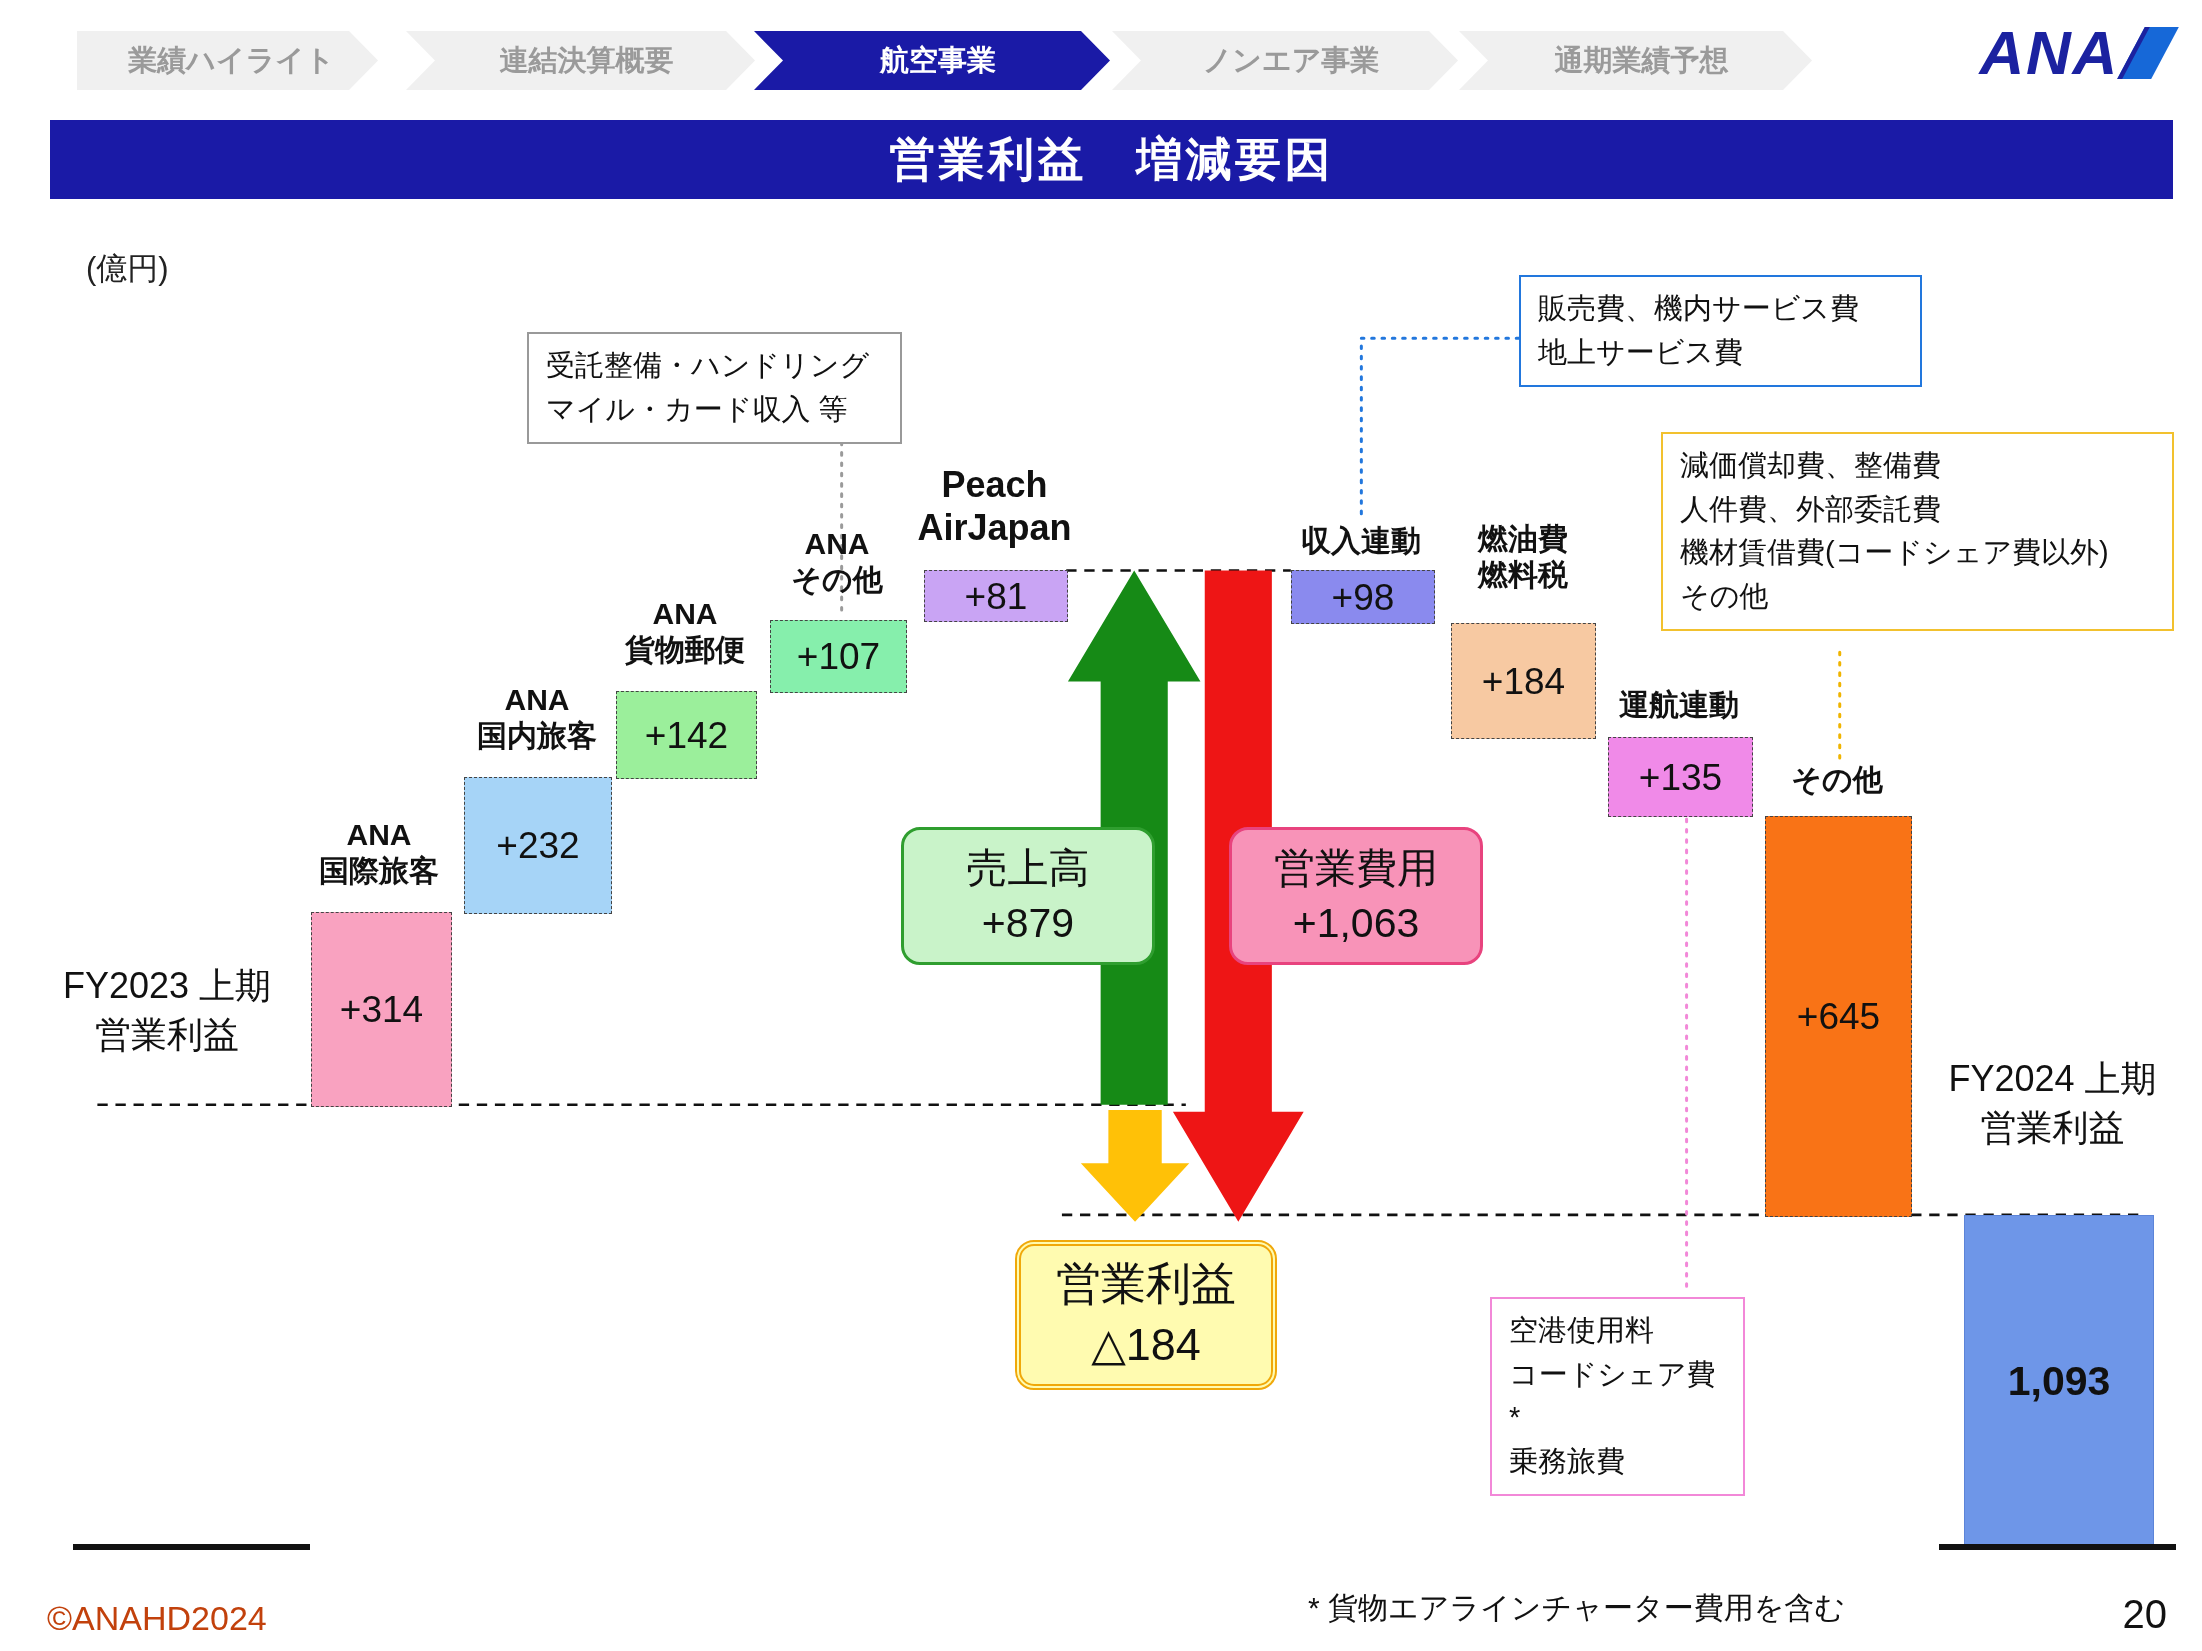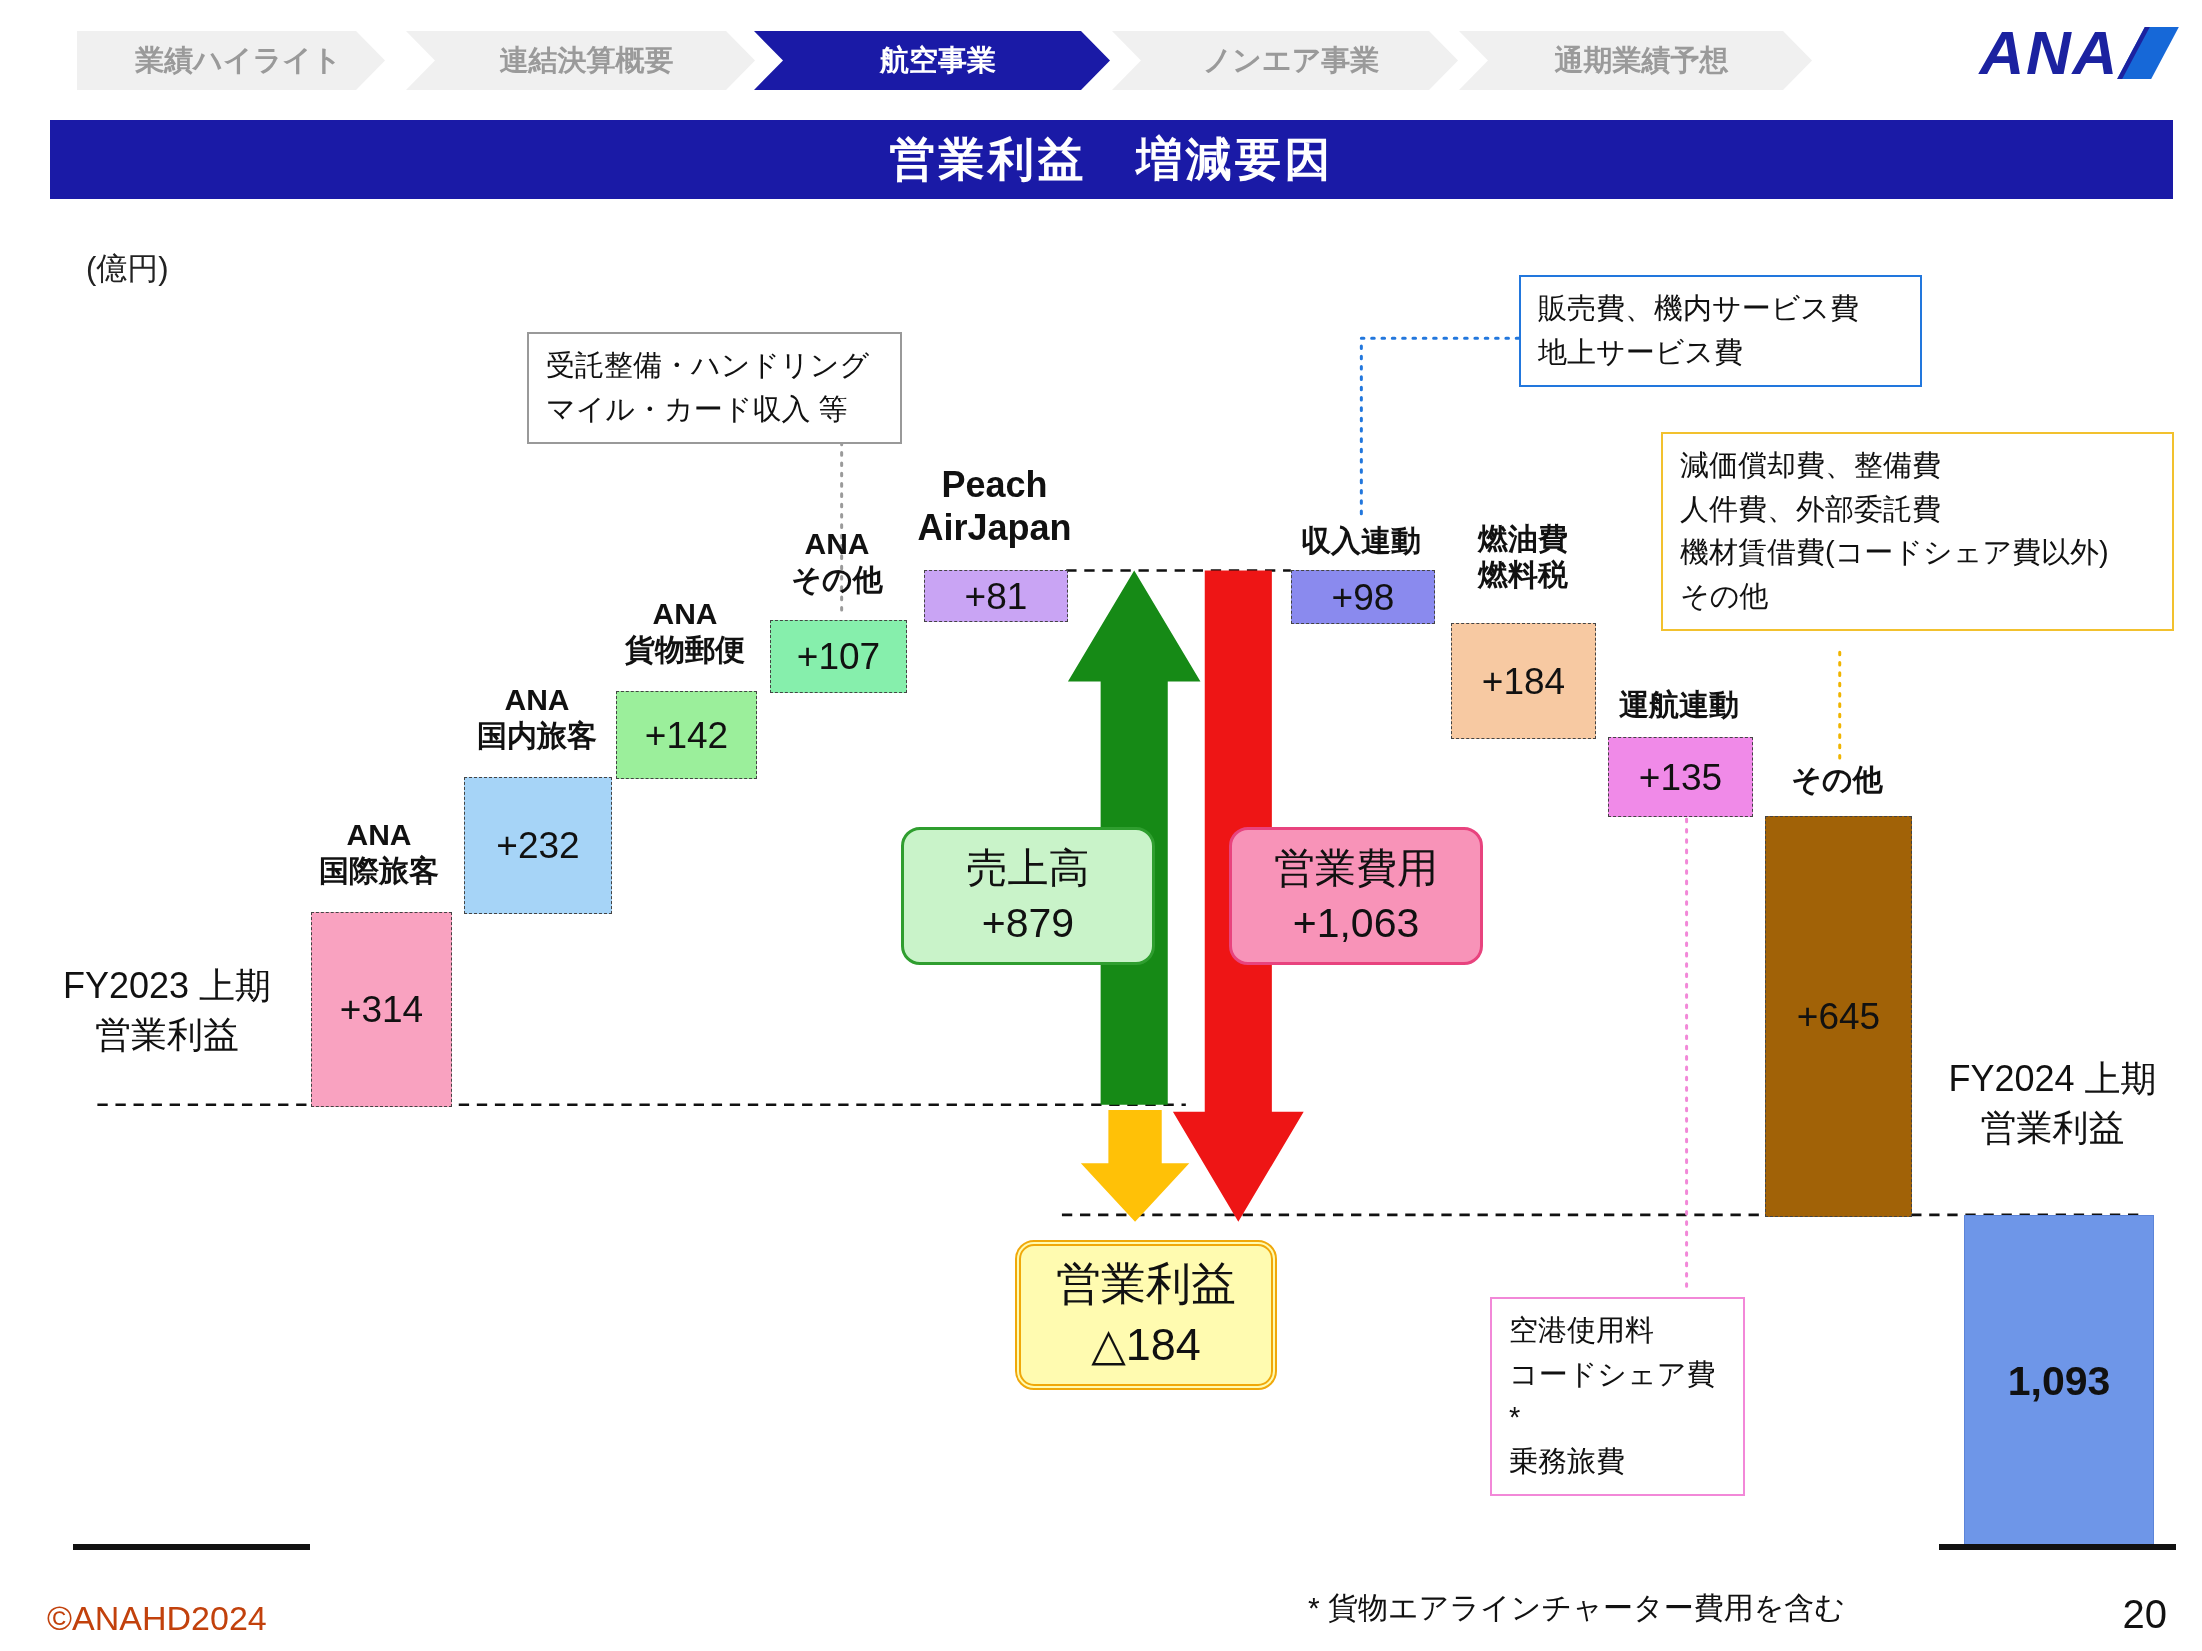--- a/index.html
+++ b/index.html
@@ -5,21 +5,21 @@
   html,body{margin:0;padding:0;background:#fff;}
   body{font-family:"Liberation Sans","DejaVu Sans",sans-serif;color:#111;}
   .slide{position:relative;width:2203px;height:1652px;background:#ffffff;overflow:hidden;}
   .pre{white-space:pre-line;}
 
   
   .tab{position:absolute;top:31px;height:59px;background:#f0f0f0;color:#9a9a9a;
        display:flex;align-items:center;justify-content:center;font-size:29px;font-weight:600;
        clip-path:polygon(0 0, calc(100% - 29px) 0, 100% 50%, calc(100% - 29px) 100%, 0 100%, 29px 50%);
        filter:drop-shadow(0 0 1.7px #b5b5b5);padding-left:12px;}
-  .tab.first{clip-path:polygon(0 0, calc(100% - 29px) 0, 100% 50%, calc(100% - 29px) 100%, 0 100%);padding-left:15px;text-align:center;}
+  .tab.first{clip-path:polygon(0 0, calc(100% - 29px) 0, 100% 50%, calc(100% - 29px) 100%, 0 100%);padding-left:8px;text-align:center;}
   .tab.active{background:#1a1aa6;color:#fff;font-weight:700;}
   #tab1{left:77px;width:293px;}
   #tab2{left:406px;width:337px;}
   #tab3{left:754px;width:344px;}
   #tab4{left:1112px;width:334px;}
   #tab5{left:1459px;width:341px;}
 
   
   .logo{position:absolute;top:22.4px;right:38px;display:flex;align-items:center;}
   .logo-text{font-size:62px;font-weight:900;font-style:italic;color:#1b22a0;letter-spacing:1.7px;line-height:1;}
@@ -56,21 +56,21 @@
   .step{position:absolute;z-index:2;border:1.7px dashed #444;display:flex;align-items:center;justify-content:center;
         font-size:37px;color:#111;line-height:1;}
   #s314{left:311px;top:912px;width:139px;height:193px;background:#f9a2c0;}
   #s232{left:464px;top:777px;width:146px;height:135px;background:#a6d4f7;}
   #s142{left:616px;top:691px;width:139px;height:86px;background:#9bef9b;}
   #s107{left:770px;top:620px;width:135px;height:71px;background:#86efac;}
   #s81{left:924px;top:570px;width:142px;height:50px;background:#c9a4f4;}
   #s98{left:1291px;top:570px;width:142px;height:52px;background:#8a8aee;}
   #s184{left:1451px;top:623px;width:143px;height:114px;background:#f7c9a2;}
   #s135{left:1608px;top:737px;width:143px;height:78px;background:#f08ae8;}
-  #s645{left:1765px;top:816px;width:145px;height:399px;background:#a16207;}
+  #s645{left:1765px;top:816px;width:145px;height:399px;background:#f97316;}
 
   .step-label{position:absolute;z-index:2;font-size:30px;font-weight:700;text-align:center;line-height:1.2;color:#111;}
   #l314{left:276px;top:817px;width:206px;}
   #l232{left:434px;top:682px;width:206px;}
   #l142{left:582px;top:596px;width:206px;}
   #l107{left:734px;top:526px;width:206px;}
   #l81{left:874px;top:463px;width:241px;font-size:36px;}
   #l98{left:1258px;top:523px;width:206px;}
   #l184{left:1420px;top:521px;width:206px;}
   #l135{left:1576px;top:687px;width:206px;}

